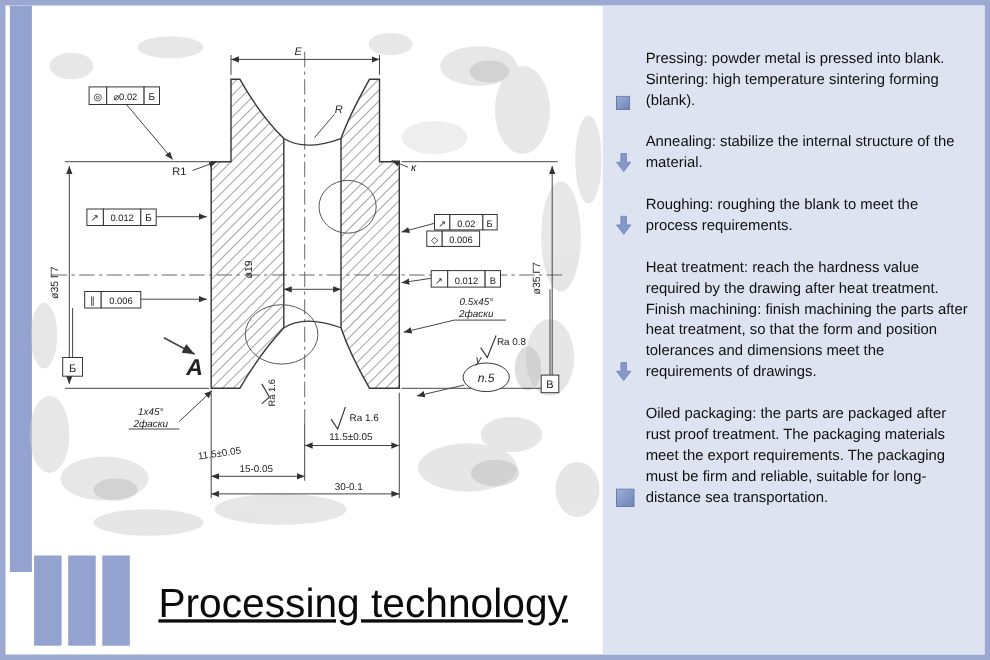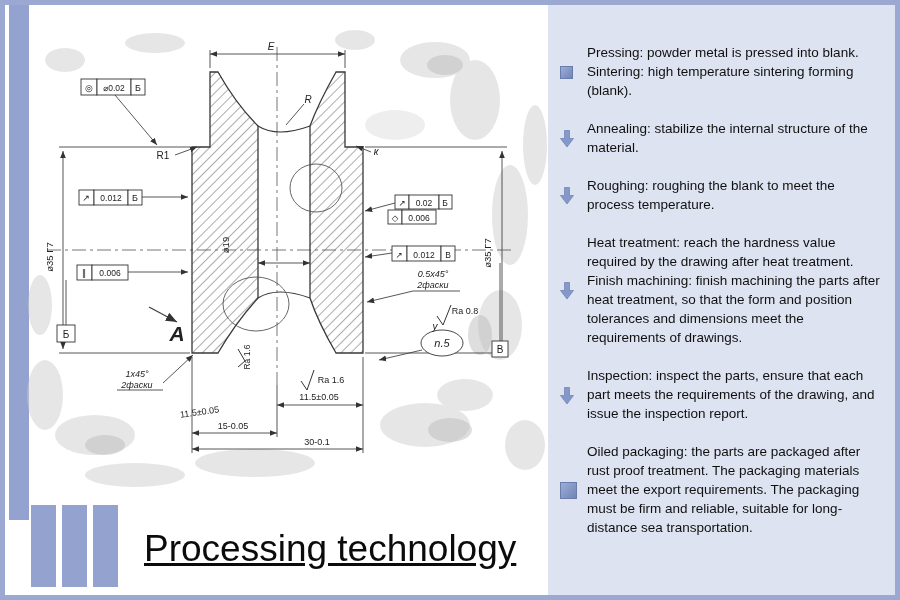--- a/index.html
+++ b/index.html
@@ -25,21 +25,21 @@
   }
   .drawing{
     position:absolute;left:0;top:0;width:545px;height:600px;
   }
   .panel{
     position:absolute;top:0;right:0;bottom:0;left:543px;
     background:#dee3f1;box-sizing:border-box;
     padding:38px 14px 0 12px;
     display:flex;flex-direction:column;gap:19px;
   }
-  .step{display:flex;gap:9px;align-items:center;}
+  .step{display:flex;gap:9px;align-items:flex-end;}
   .step-icon{flex:0 0 18px;display:flex;justify-content:flex-start;padding-top:2px;}
   .step-text{
     margin:0;font-size:13.5px;line-height:19px;color:#101010;
   }
   svg text{font-family:"Liberation Sans",sans-serif;fill:#222;}
 </style>
 </head>
 <body>
 
 <svg width="0" height="0" style="position:absolute">
@@ -253,40 +253,32 @@
       </span>
       <p class="step-text">Annealing: stabilize the internal structure of the material.</p>
     </div>
 
     <div class="step">
       <span class="step-icon">
         <svg width="14" height="18" viewBox="0 0 14 18">
             <path d="M4.5,0.5 h5 v8 h4 L7,17 0.5,8.5 h4 z" fill="#8598ca" stroke="#7285b8" stroke-width="0.8"></path>
           </svg>
       </span>
-      <p class="step-text">Roughing: roughing the blank to meet the process temperature.</p>
+      <p class="step-text">Roughing: roughing the blank to meet the process requirements.</p>
     </div>
 
     <div class="step">
       <span class="step-icon">
         <svg width="14" height="18" viewBox="0 0 14 18">
             <path d="M4.5,0.5 h5 v8 h4 L7,17 0.5,8.5 h4 z" fill="#8598ca" stroke="#7285b8" stroke-width="0.8"></path>
           </svg>
       </span>
       <p class="step-text">Heat treatment: reach the hardness value required by the drawing after heat treatment. Finish machining: finish machining the parts after heat treatment, so that the form and position tolerances and dimensions meet the requirements of drawings.</p>
     </div>
 
-    <div class="step">
-      <span class="step-icon">
-        <svg width="14" height="18" viewBox="0 0 14 18">
-            <path d="M4.5,0.5 h5 v8 h4 L7,17 0.5,8.5 h4 z" fill="#8598ca" stroke="#7285b8" stroke-width="0.8"></path>
-          </svg>
-      </span>
-      <p class="step-text">Inspection: inspect the parts, ensure that each part meets the requirements of the drawing, and issue the inspection report.</p>
-    </div>
 
     <div class="step">
       <span class="step-icon">
         <svg width="17" height="17">
             <rect x="0.5" y="0.5" width="16" height="16" fill="url(#gsq)" stroke="#6a7cab"></rect>
           </svg>
       </span>
       <p class="step-text">Oiled packaging: the parts are packaged after rust proof treatment. The packaging materials meet the export requirements. The packaging must be firm and reliable, suitable for long-distance sea transportation.</p>
     </div>
 

